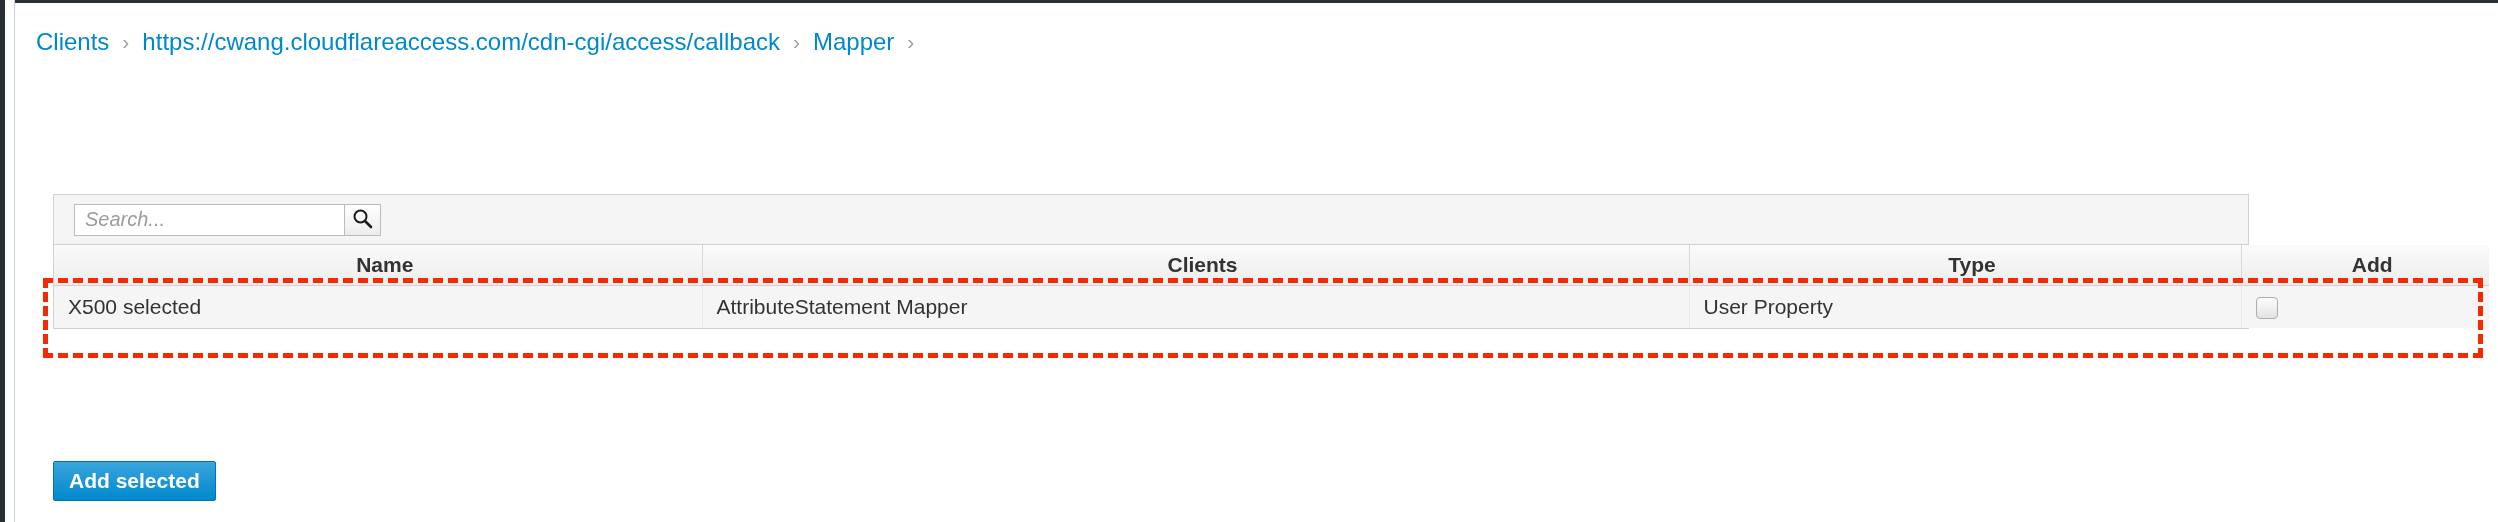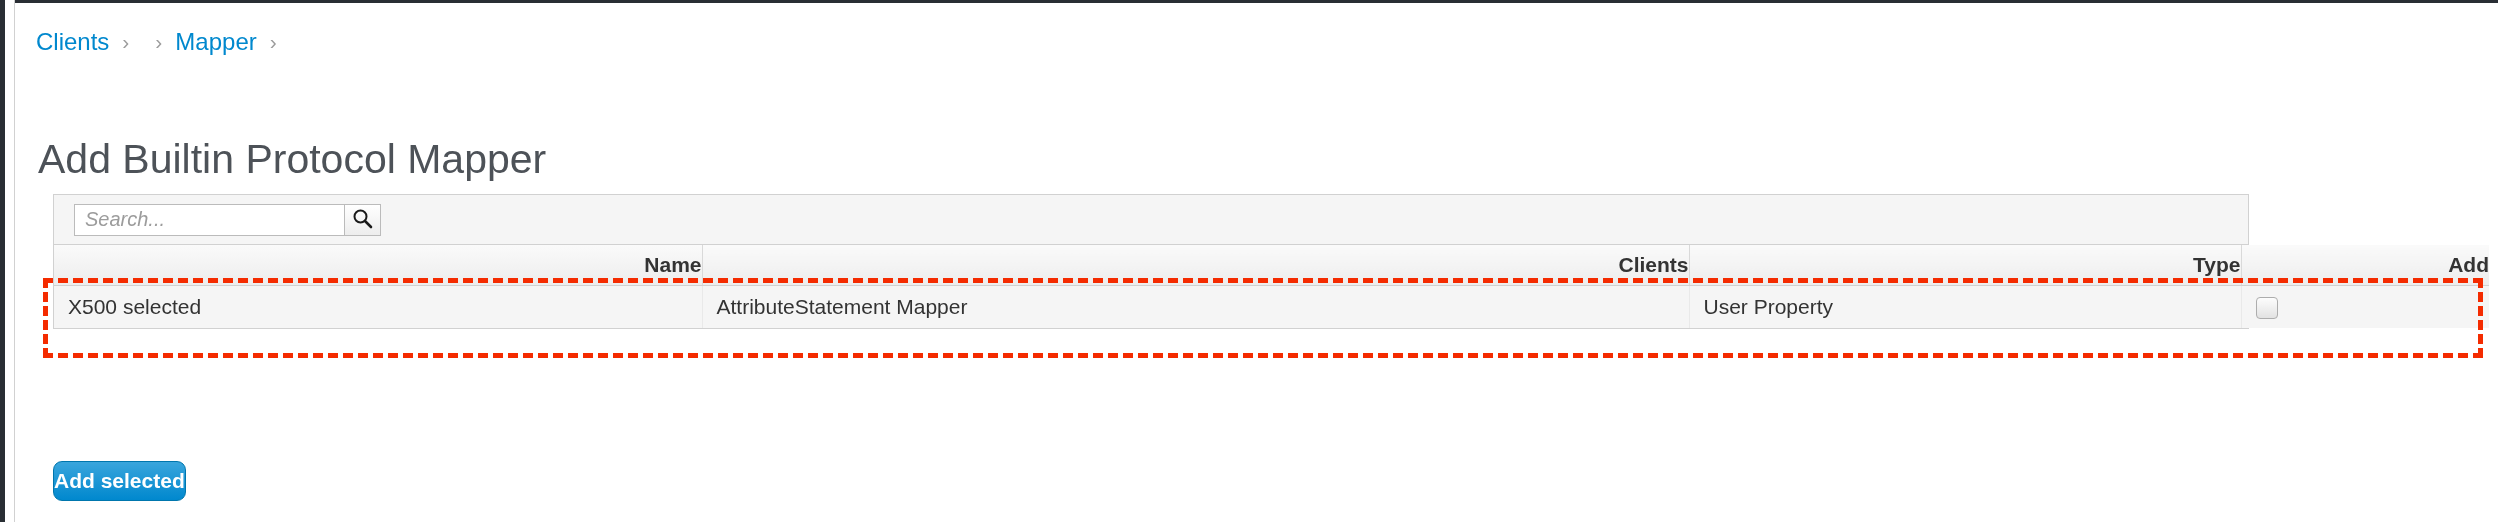--- a/index.html
+++ b/index.html
@@ -153,21 +153,21 @@
   table#mapper-table {
     width: 100%;
     border-collapse: collapse;
     table-layout: fixed;
     font-size: 21px;
   }
   table#mapper-table th {
     background: linear-gradient(to bottom, #fafafa 0%, #ededed 100%);
     border-bottom: 1px solid #d1d1d1;
     border-right: 1px solid #d9d9d9;
-    text-align: right;
+    text-align: center;
     font-weight: bold;
     color: #333333;
     font-size: 21px;
     height: 40px;
     padding: 0 0 0 14px;
     box-sizing: border-box;
     vertical-align: middle;
     margin-top: 48px;
   }
   table#mapper-table th:last-child { border-right: none; }
@@ -214,23 +214,23 @@
     border-width: 0 3px 3px 0;
     transform: rotate(42deg);
   }
 
   
   #add-selected-button {
     position: absolute;
     left: 38px;
     top: 449px;
     height: 40px;
-    padding: 0 0;
+    padding: 0 15px;
     border: 1px solid #0076ad;
-    border-radius: 9px;
+    border-radius: 2px;
     background: linear-gradient(to bottom, #39a5dc 0%, #0088ce 100%);
     color: #ffffff;
     font-size: 21px;
     font-weight: bold;
     font-family: "Liberation Sans", sans-serif;
     cursor: pointer;
     line-height: 38px;
   }
 
   
@@ -254,26 +254,26 @@
   <div class="top-edge"></div>
   <div class="left-rail-dark"></div>
   <div class="left-rail-gap"></div>
   <div class="left-rail-divider"></div>
 
   <div id="content">
 
     <nav id="breadcrumb">
       <a class="crumb-link">Clients</a>
       <span class="crumb-sep">›</span>
+      <a class="crumb-link">https://cwang.cloudflareaccess.com/cdn-cgi/access/callback</a>
       <span class="crumb-sep">›</span>
       <a class="crumb-link">Mapper</a>
       <span class="crumb-sep">›</span>
     </nav>
 
-    <h1 id="page-title">Add Builtin Protocol Mapper</h1>
 
     <div id="table-panel">
 
       <div id="toolbar">
         <div id="search-group">
           <input id="search-input" type="text" placeholder="Search..." style="">
           <button id="search-button">
             <span class="mag-icon">
               <svg width="21" height="21" viewBox="0 0 21 21" xmlns="http://www.w3.org/2000/svg">
                 <circle cx="8.5" cy="8.5" r="6" fill="none" stroke="#1a1a1a" stroke-width="2"></circle>

